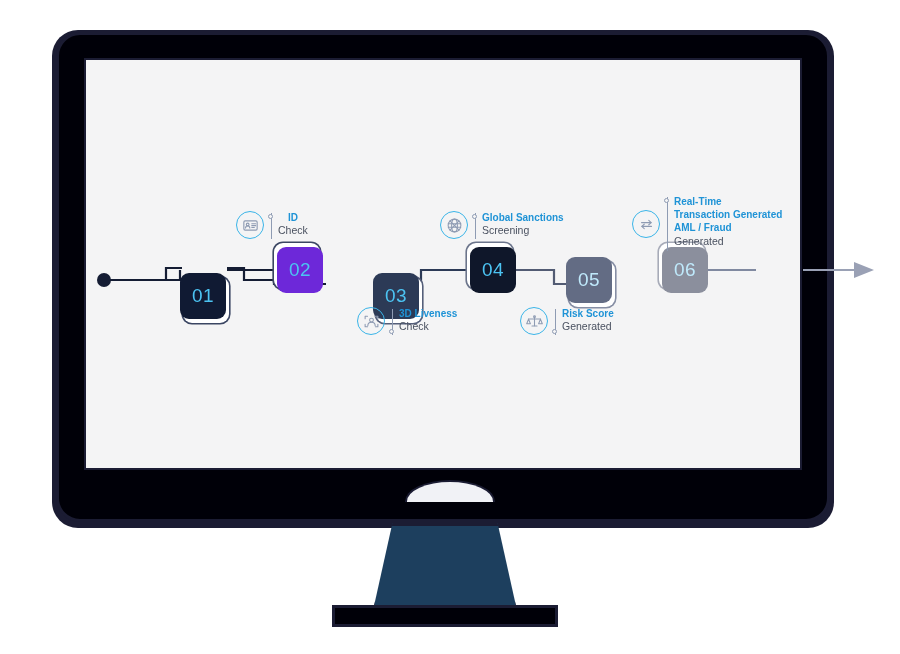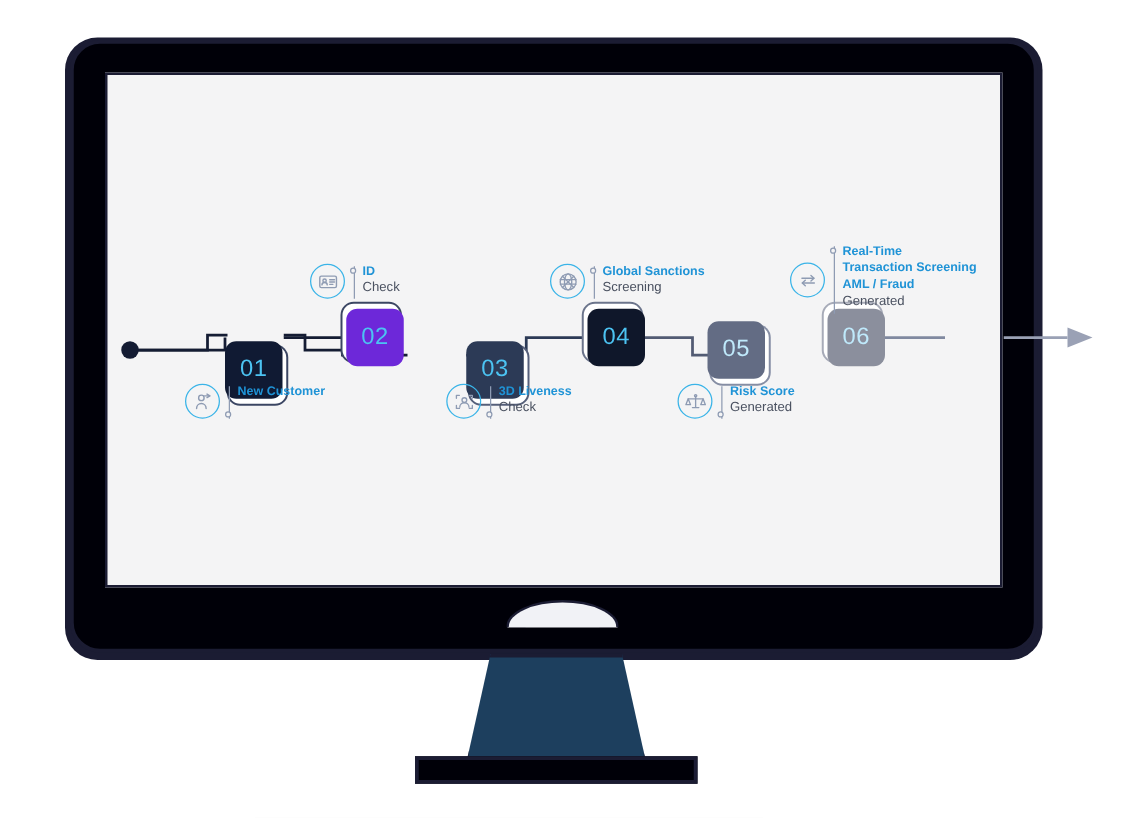--- a/index.html
+++ b/index.html
@@ -200,39 +200,22 @@
     <div class="step-box" style="left:386px; top:189px; background:#0f172a; box-shadow: -3px -4px 0 0 #ffffff, -3px -4px 0 1.6px #6b748b;">
       <span>04</span>
     </div>
     <div class="step-box light-num" style="left:482px; top:199px; background:#636c84; box-shadow: 3px 4px 0 0 #ffffff, 3px 4px 0 1.6px #868ea4;">
       <span>05</span>
     </div>
     <div class="step-box light-num" style="left:578px; top:189px; background:#8b8f9d; box-shadow: -3px -4px 0 0 #ffffff, -3px -4px 0 1.6px #a7abb8;">
       <span>06</span>
     </div>
 
-    <div class="callout" style="left:64px; top:249px; height:30px;">
-      <div class="callout-icon">
-        <svg width="17" height="17" viewBox="0 0 24 24" fill="none" stroke="#8e9bb3" stroke-width="1.6" stroke-linecap="round" stroke-linejoin="round">
-          <circle cx="10" cy="7.5" r="3.1"></circle>
-          <path d="M4.6 19.5c0-3.3 2.4-5.6 5.4-5.6s5.4 2.3 5.4 5.6"></path>
-          <path d="M16.4 3.2 L19.6 5.2 L16.4 7.2"></path>
-          <path d="M13.6 5.2 L19.4 5.2"></path>
-        </svg>
-      </div>
-      <div class="connector-stem">
-        <span class="vline"></span>
-        <span class="dot" style="bottom:3px;"></span>
-      </div>
-      <div class="callout-text">
-        <span class="callout-title">New Customer</span>
-      </div>
-    </div>
-
-    <div class="callout" style="left:164px; top:153px; height:30px;">
+
+    <div class="callout" style="left:152px; top:153px; height:30px;text-align:center;">
       <div class="callout-icon">
         <svg width="17" height="17" viewBox="0 0 24 24" fill="none" stroke="#8e9bb3" stroke-width="1.6" stroke-linecap="round" stroke-linejoin="round">
           <rect x="2.6" y="5.5" width="18.8" height="13" rx="1.8"></rect>
           <circle cx="8" cy="10.6" r="1.9"></circle>
           <path d="M5 15.4c0-1.7 1.3-2.7 3-2.7s3 1 3 2.7"></path>
           <path d="M13.8 9.6 H19.2 M13.8 12.2 H19.2 M13.8 14.8 H17.4"></path>
         </svg>
       </div>
       <div class="connector-stem">
         <span class="vline"></span>
@@ -274,21 +257,21 @@
       <div class="connector-stem">
         <span class="vline"></span>
         <span class="dot" style="top:3px;"></span>
       </div>
       <div class="callout-text">
         <span class="callout-title">Global Sanctions</span>
         <span class="callout-sub">Screening</span>
       </div>
     </div>
 
-    <div class="callout" style="left:458px; top:249px; height:30px;">
+    <div class="callout" style="left:436px; top:249px; height:30px;">
       <div class="callout-icon">
         <svg width="17" height="17" viewBox="0 0 24 24" fill="none" stroke="#8e9bb3" stroke-width="1.5" stroke-linecap="round" stroke-linejoin="round">
           <path d="M12 5.5 V18"></path>
           <path d="M3.6 8.6 H20.4"></path>
           <path d="M3.6 8.6 L1 15.2 H6.2 Z"></path>
           <path d="M20.4 8.6 L17.8 15.2 H23 Z"></path>
           <circle cx="12" cy="5.2" r="1.3"></circle>
           <path d="M8.4 18.4 H15.6"></path>
         </svg>
       </div>
@@ -310,20 +293,20 @@
           <path d="M19 14.7 H5.6"></path>
           <path d="M8.8 11.6 L5.4 14.7 L8.8 17.8"></path>
         </svg>
       </div>
       <div class="connector-stem">
         <span class="vline"></span>
         <span class="dot" style="top:3px;"></span>
       </div>
       <div class="callout-text">
         <span class="callout-title">Real-Time</span>
-        <span class="callout-title">Transaction Screening</span>
+        <span class="callout-title">Transaction Generated</span>
         <span class="callout-title">AML / Fraud</span>
         <span class="callout-sub">Generated</span>
       </div>
     </div>
 
   </div>
 </div>
 
 </body></html>

